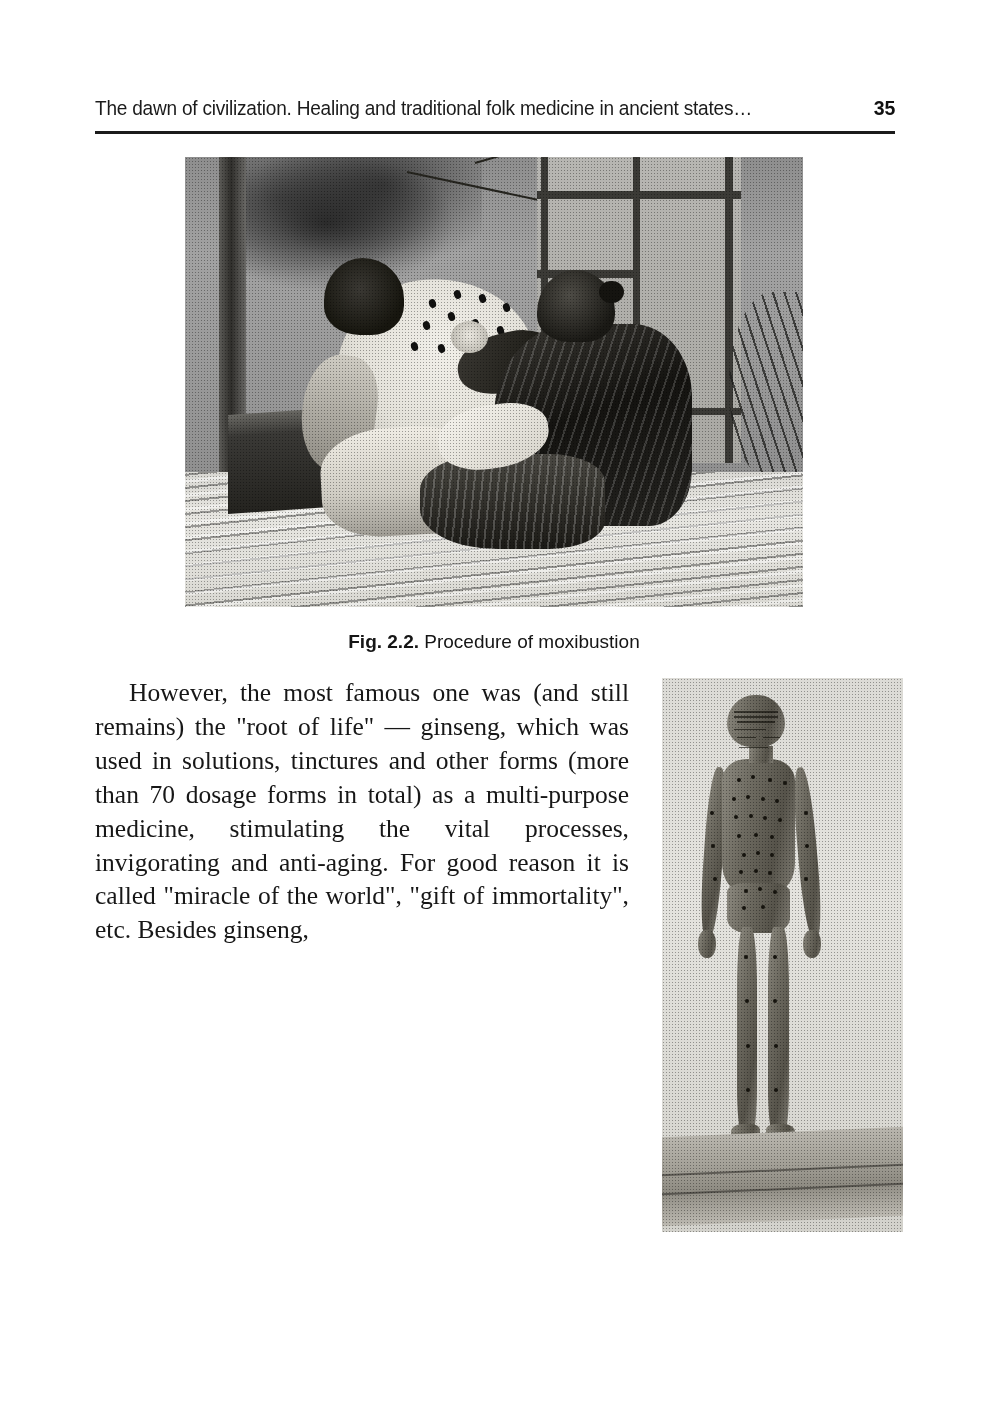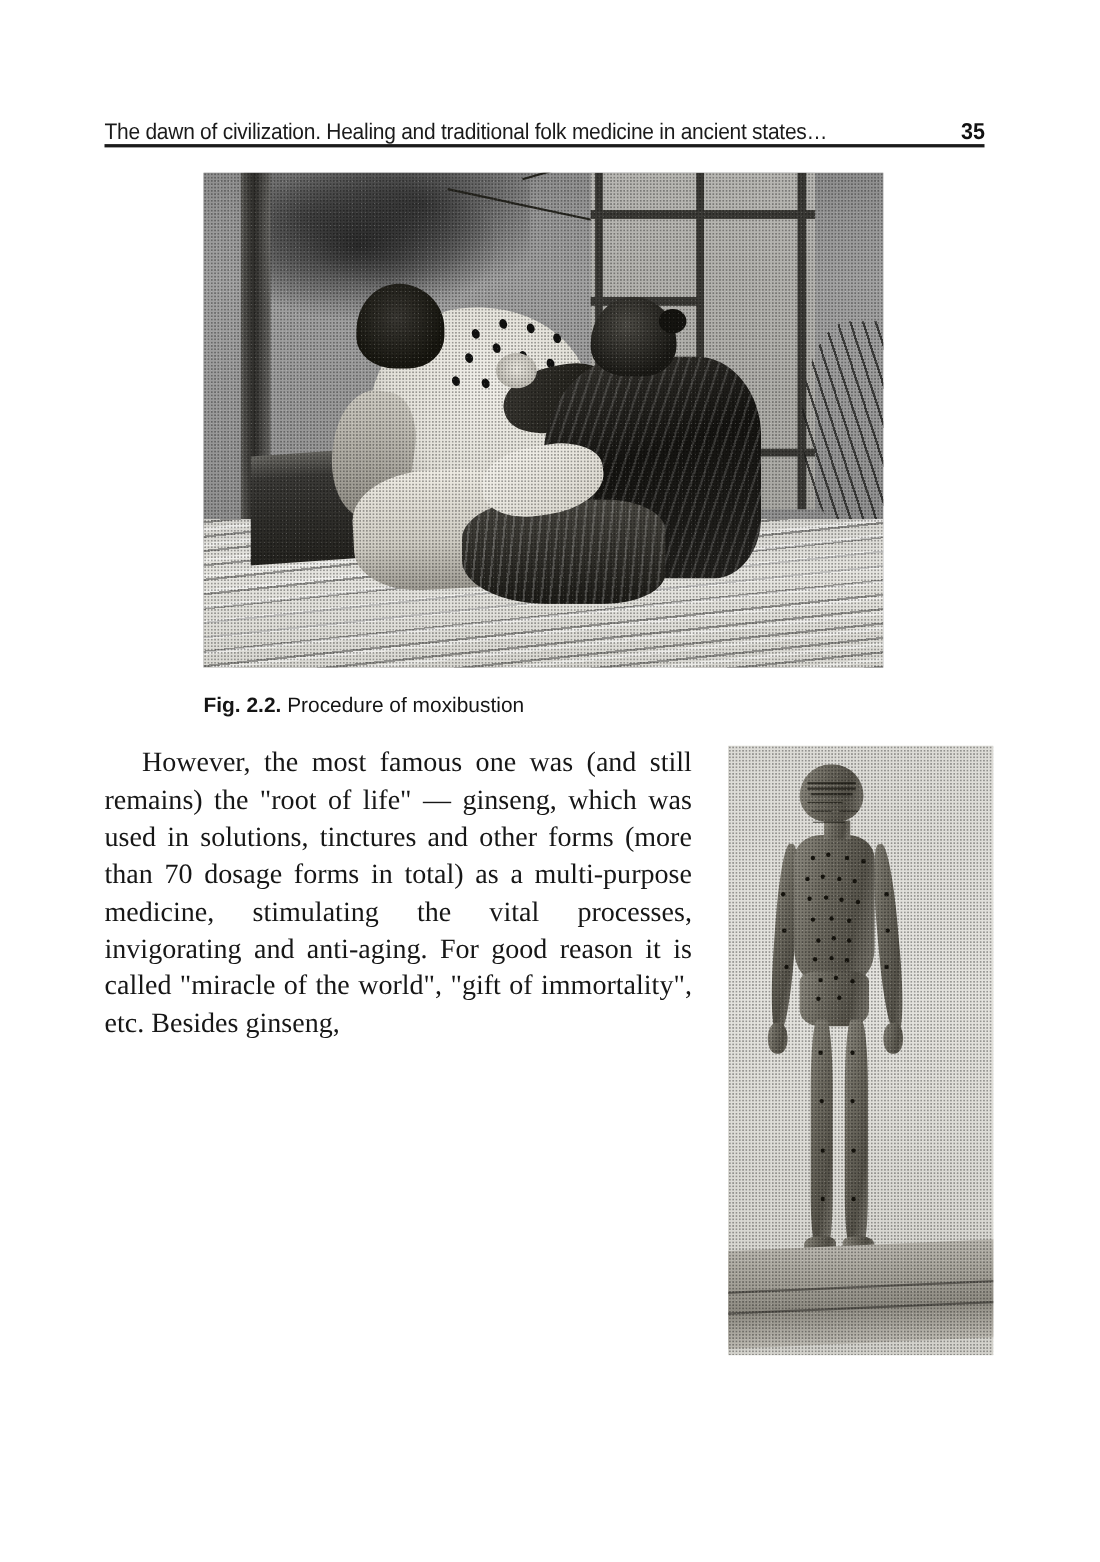--- a/index.html
+++ b/index.html
@@ -17,21 +17,20 @@
   }
 
   
   .header {
     position: absolute;
     left: 95px;
     top: 96px;
     width: 800px;
     height: 36px;
     display: flex;
-    align-items: flex-end;
     justify-content: space-between;
   }
   .header-title {
     font-family: "Liberation Sans Narrow", "Liberation Sans", sans-serif;
     font-size: 20.5px;
     letter-spacing: -0.25px;
     color: #1b1b1b;
     white-space: nowrap;
     transform: scaleX(0.93);
     transform-origin: left bottom;
@@ -223,21 +222,21 @@
       radial-gradient(rgba(255,255,255,0.6) 0.6px, rgba(255,255,255,0) 0.7px);
     background-size: 3px 3px, 4px 4px;
     background-position: 0 0, 1.5px 2px;
   }
 
   
   .caption {
     font-family: "Liberation Sans Narrow", "Liberation Sans", sans-serif;
     font-size: 19px;
     color: #151515;
-    text-align: left;
+    text-align: center;
     line-height: 1.22;
   }
   .caption b { font-weight: bold; }
   .cap22 {
     position: absolute; left: 185px; top: 630px; width: 618px;
   }
   .cap23 {
     position: absolute; left: 645px; top: 1248px; width: 295px;
   }
 

